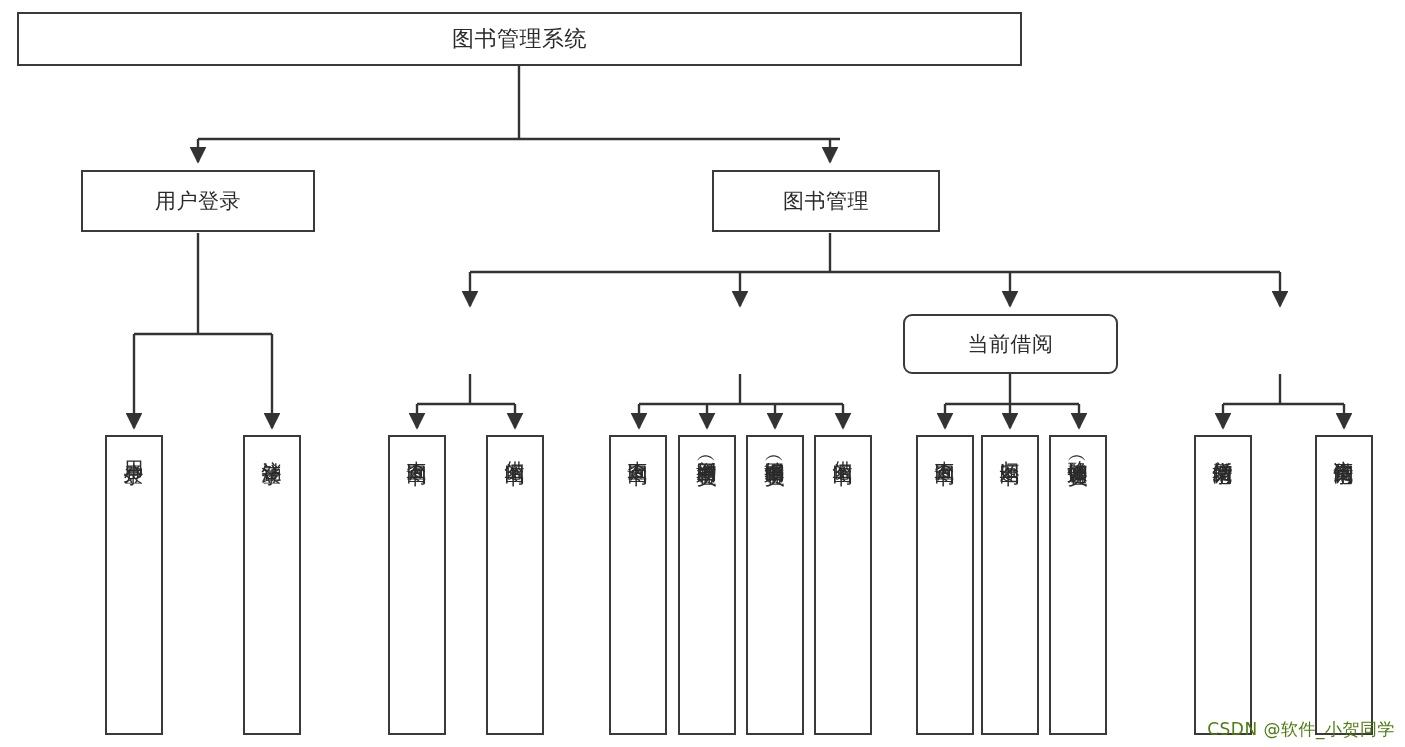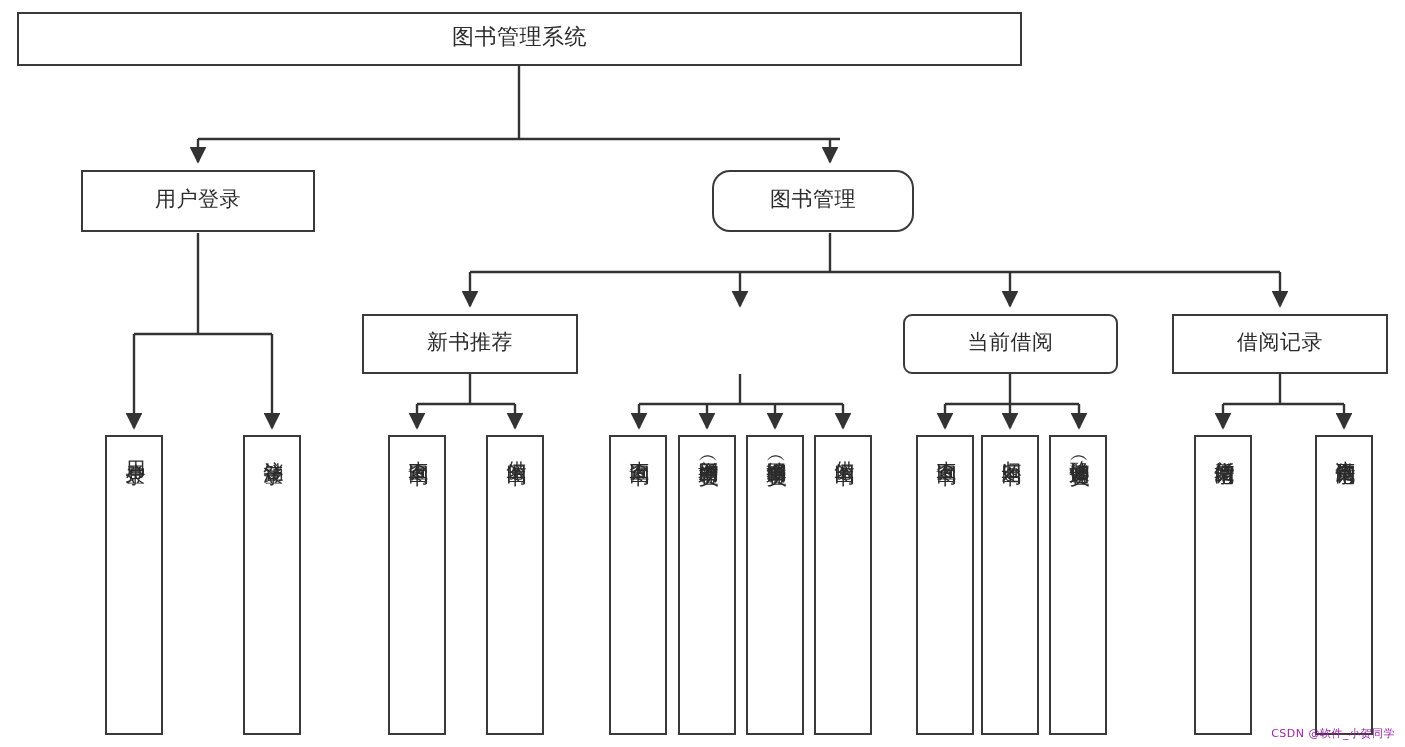--- a/index.html
+++ b/index.html
@@ -36,21 +36,20 @@
     justify-content: center;
     color: #2b2b2b;
     z-index: 2;
   }
   .node-label {
     display: block;
     text-align: right;
     line-height: 1.18;
     letter-spacing: 0.5px;
     white-space: pre-line;
-    font-family: Liberation Mono, monospace;
   }
   
   .node.h .node-label {
     font-size: 21px;
   }
   .node.root .node-label {
     font-size: 22px;
   }
   
   .node.v {
@@ -67,22 +66,22 @@
     white-space: nowrap;
     margin-top: 2px;
   }
   .node.v.tall-text .node-label {
     letter-spacing: 1px;
   }
   #watermark {
     position: absolute;
     right: 10px;
     bottom: 6px;
-    font-size: 11px;
-    color: #a21caf;
+    font-size: 17px;
+    color: #4d7c0f;
     letter-spacing: 0.5px;
     z-index: 5;
     user-select: none;
     margin-top: 10px;
   }
 </style>
 </head>
 <body>
 
 <div id="diagram-root">
@@ -138,36 +137,30 @@
   </svg>
 
   <div class="node h root" style="left:17px; top:12px; width:1005px; height:54px;">
     <span class="node-label">图书管理系统</span>
   </div>
 
   <div class="node h" style="left:81px; top:170px; width:234px; height:62px;">
     <span class="node-label">用户登录</span>
   </div>
 
-  <div class="node h" style="left:712px; top:170px; width:202px; height:62px;border-radius:18px;">
+  <div class="node h" style="left:712px; top:170px; width:228px; height:62px;">
     <span class="node-label">图书管理</span>
   </div>
 
-  <div class="node h" style="left:362px; top:314px; width:216px; height:60px;">
-    <span class="node-label">新书推荐</span>
-  </div>
 
 
   <div class="node h" style="left:903px; top:314px; width:215px; height:60px;border-radius:9px;">
     <span class="node-label">当前借阅</span>
   </div>
 
-  <div class="node h" style="left:1172px; top:314px; width:216px; height:60px;">
-    <span class="node-label">借阅记录</span>
-  </div>
 
   <div class="node v" style="left:105px; top:435px; width:58px; height:300px;">
     <span class="node-label">用户登录</span>
   </div>
 
   <div class="node v" style="left:243px; top:435px; width:58px; height:300px;">
     <span class="node-label">注销登录</span>
   </div>
 
   <div class="node v" style="left:388px; top:435px; width:58px; height:300px;">

